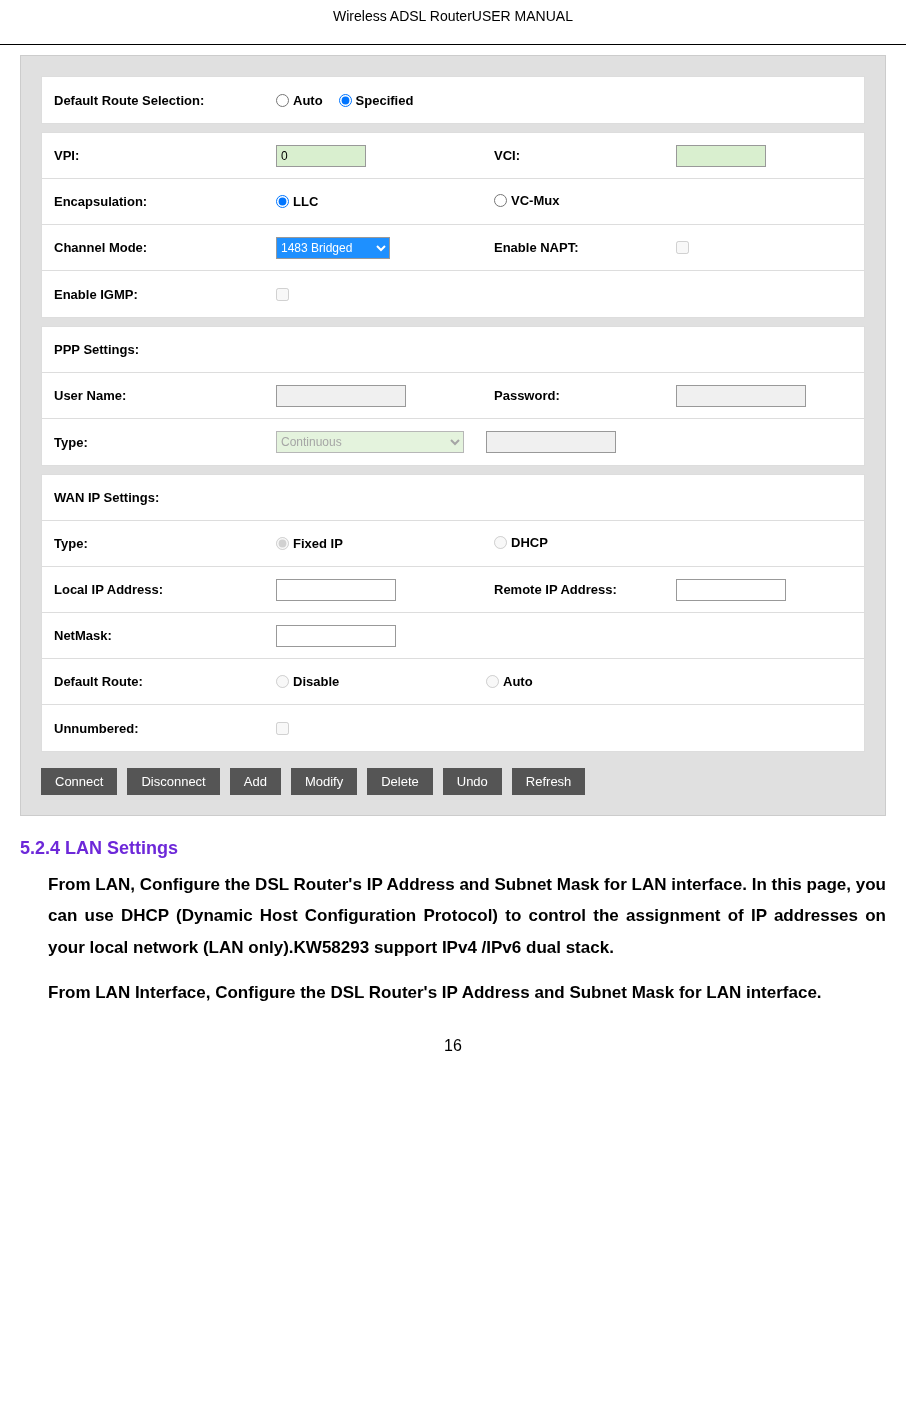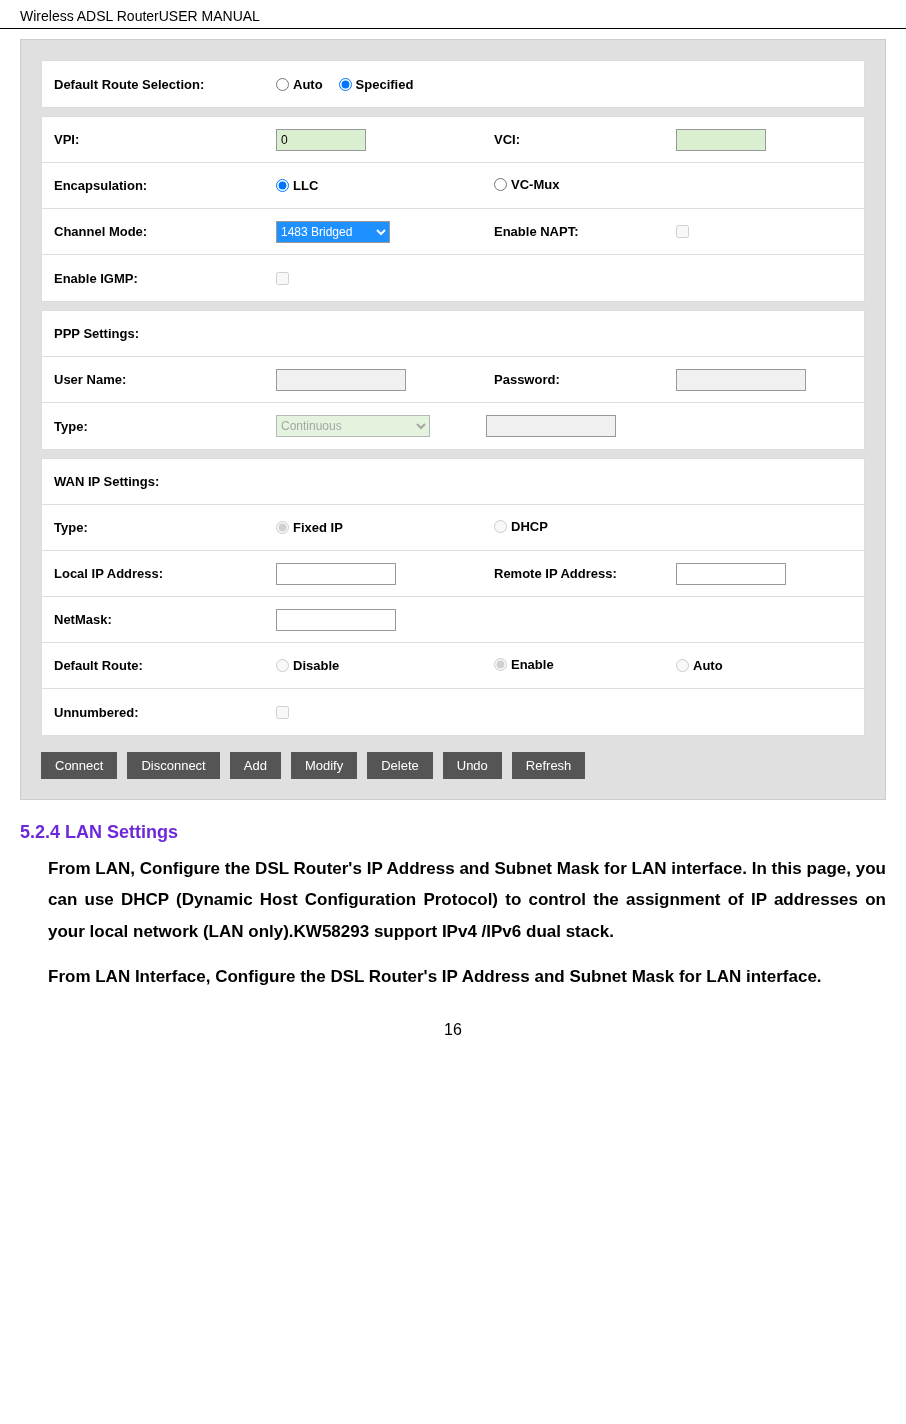--- a/index.html
+++ b/index.html
@@ -5,23 +5,23 @@
   * { box-sizing: border-box; margin: 0; padding: 0; }
   body {
     font-family: Arial, sans-serif;
     width: 906px;
     margin: 0 auto;
     background: #fff;
     color: #000;
   }
   .page-header {
     display: flex;
-    justify-content: flex-start;
+    justify-content: center;
     border-bottom: 1px solid #000;
-    padding: 8px 20px 4px 20px;
+    padding: 8px 20px 20px 20px;
     font-size: 14px;
   }
   .content-area {
     padding: 10px 20px 0 20px;
   }
   .router-ui {
     background: #e0e0e0;
     border: 1px solid #ccc;
     padding: 12px;
   }
@@ -95,21 +95,21 @@
     font-size: 12px;
     border: 1px solid #999;
   }
   .select-blue {
     background: #1e90ff;
     color: #fff;
     width: 114px;
   }
   .select-green {
     background: #d9efcf;
-    width: 154px;
+    width: 188px;
   }
   .radio-group {
     display: inline-flex;
     align-items: center;
     gap: 4px;
     font-weight: bold;
   }
   input[type="radio"] {
     width: 13px;
     height: 13px;
@@ -294,26 +294,20 @@
         </div>
         <div class="cell-label2"></div>
         <div class="cell-value2"></div>
       </div>
       <div class="row">
         <div class="cell-label">Default Route:</div>
         <div class="cell-value">
           <span class="radio-group">
             <input type="radio" disabled="" style="">
             <span>Disable</span>
-          </span>
-        </div>
-        <div class="cell-label2">
-          <span class="radio-group">
-            <input type="radio" checked="" disabled="" style="">
-            <span>Enable</span>
           </span>
         </div>
         <div class="cell-value2">
           <span class="radio-group">
             <input type="radio" disabled="" style="">
             <span>Auto</span>
           </span>
         </div>
       </div>
       <div class="row">

